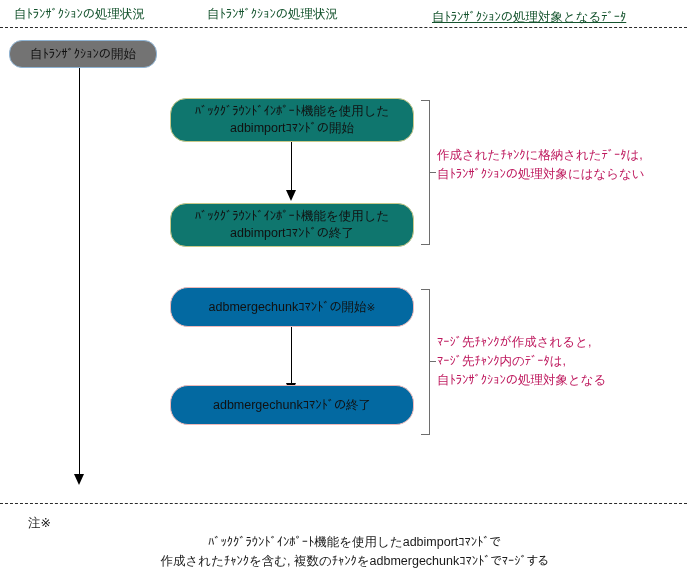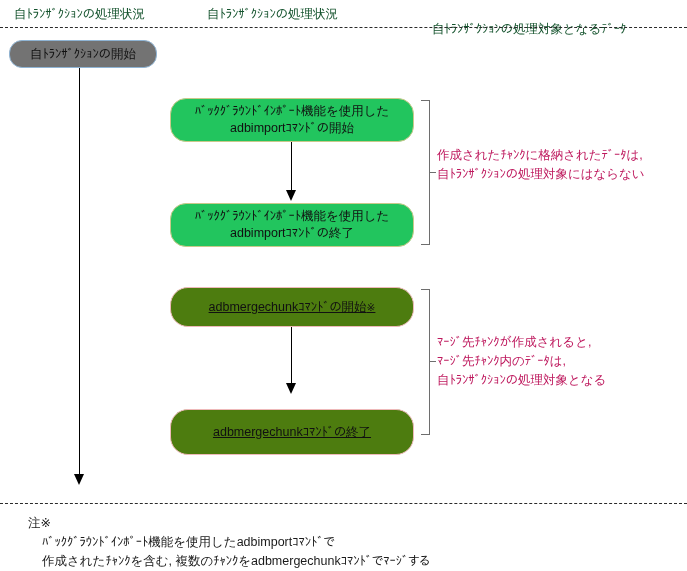--- a/index.html
+++ b/index.html
@@ -26,21 +26,21 @@
   
   .col-head {
     position: absolute;
     font-size: 12.5px;
     line-height: 15px;
     white-space: nowrap;
     color: #14532d;
   }
   #head-own   { left: 14px;  top: 7px; }
   #head-other { left: 207px; top: 7px; }
-  #head-data  { left: 432px; top: 22px; }
+  #head-data  { left: 432px; top: 10px; text-decoration: underline; }
 
   
   .rule {
     position: absolute;
     left: 0;
     width: 687px;
     height: 0;
     border-top: 1.4px dashed #2b2b2b;
   }
   #rule-top    { top: 27px; }
@@ -58,36 +58,35 @@
     line-height: 17px;
     white-space: pre-line;
     color: #111111;
   }
   .node-blue {
     background: #737373;
     border: 1px solid #8fb4d4;
     border-radius: 13px;
   }
   .node-yellow {
-    background: #22c55e;
+    background: #0f766e;
     border: 1px solid #c9c98a;
     border-radius: 16px;
   }
   .node-pink {
-    background: #4d7c0f;
+    background: #0369a1;
     border: 1px solid #eeb9b9;
     border-radius: 18px;
-    text-decoration: underline;
   }
 
   #node-tx-start    { left: 9px;   top: 40px;  width: 148px; height: 28px; }
   #node-import-start{ left: 170px; top: 98px;  width: 244px; height: 44px; }
   #node-import-end  { left: 170px; top: 203px; width: 244px; height: 44px; }
   #node-merge-start { left: 170px; top: 287px; width: 244px; height: 40px; }
-  #node-merge-end   { left: 170px; top: 409px; width: 244px; height: 46px; }
+  #node-merge-end   { left: 170px; top: 385px; width: 244px; height: 40px; }
 
   .refmark { font-size: 10.5px; vertical-align: 2px; }
 
   
   .arrow-line {
     position: absolute;
     width: 0;
     border-left: 1.6px solid #000000;
   }
   .arrow-head {
@@ -144,25 +143,26 @@
     top: 515px;
     width: 650px;
   }
   .footnote-title {
     font-size: 12.5px;
     line-height: 17px;
     color: #1a1a1a;
   }
   .footnote-body {
     margin-top: 1px;
-    margin-left: 14px;
+    margin-left: 3px;
     font-size: 12.5px;
     line-height: 19px;
     white-space: pre-line;
     color: #1a1a1a;
+    text-align: center;
   }
 </style>
 </head>
 <body>
 
 <div class="canvas">
 
   <div class="col-head" id="head-own">自ﾄﾗﾝｻﾞｸｼｮﾝの処理状況</div>
   <div class="col-head" id="head-other">自ﾄﾗﾝｻﾞｸｼｮﾝの処理状況</div>
   <div class="col-head" id="head-data">自ﾄﾗﾝｻﾞｸｼｮﾝの処理対象となるﾃﾞｰﾀ</div>

